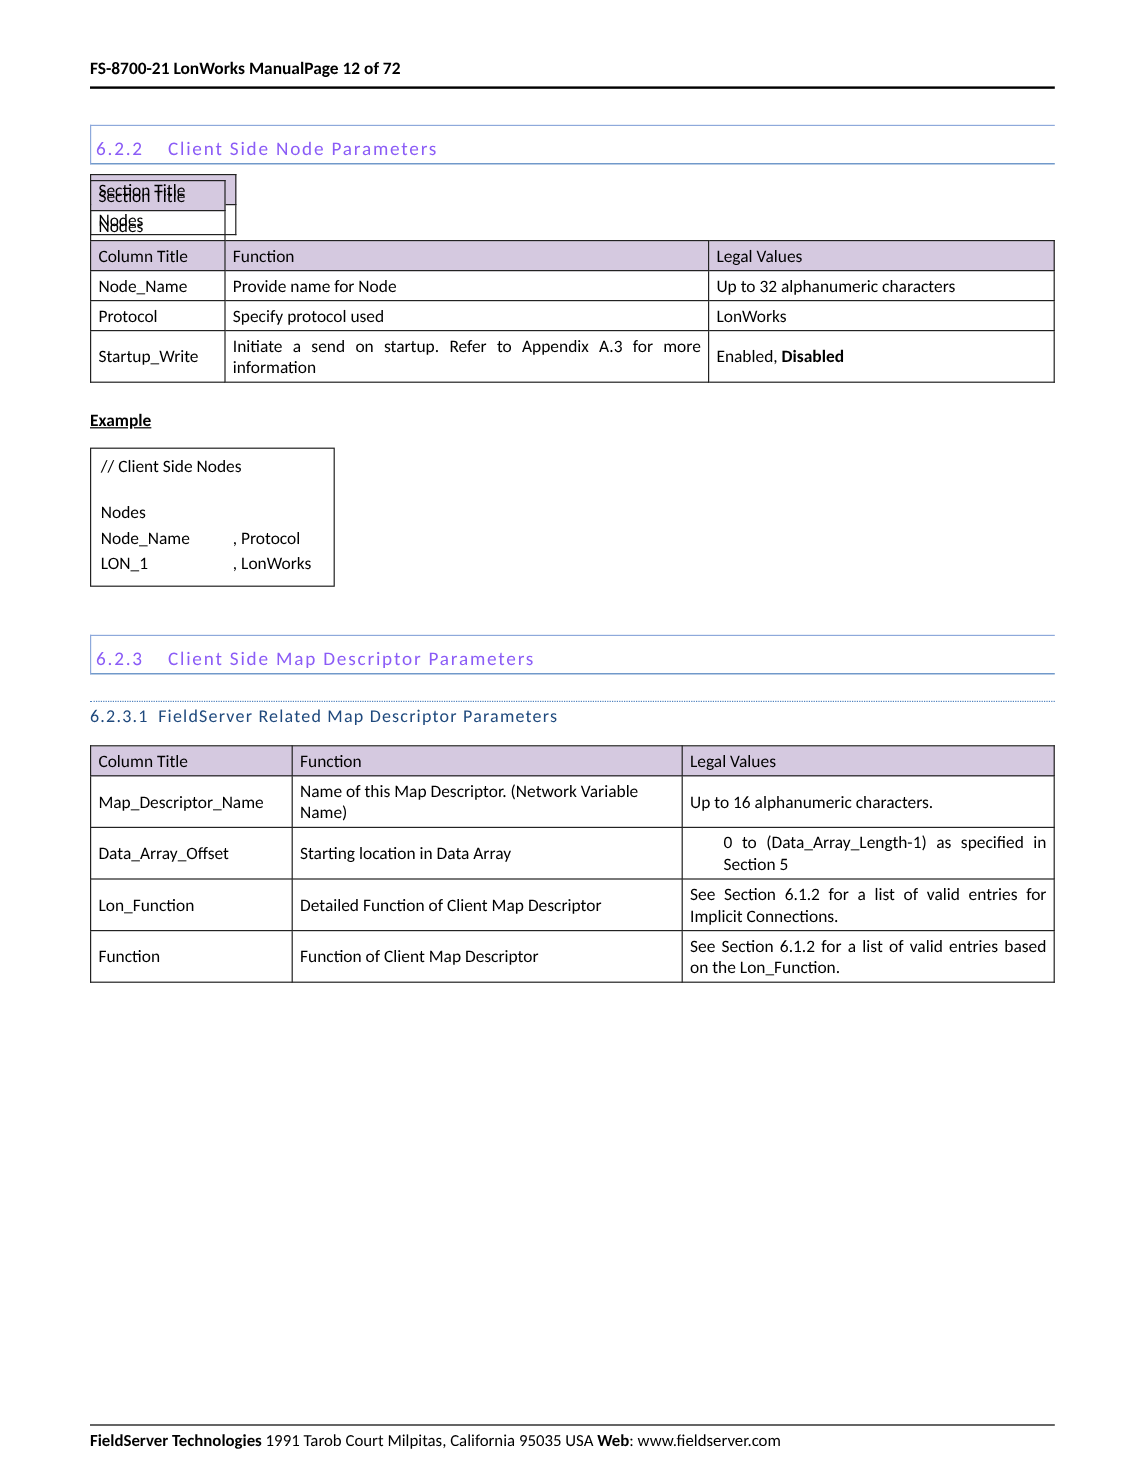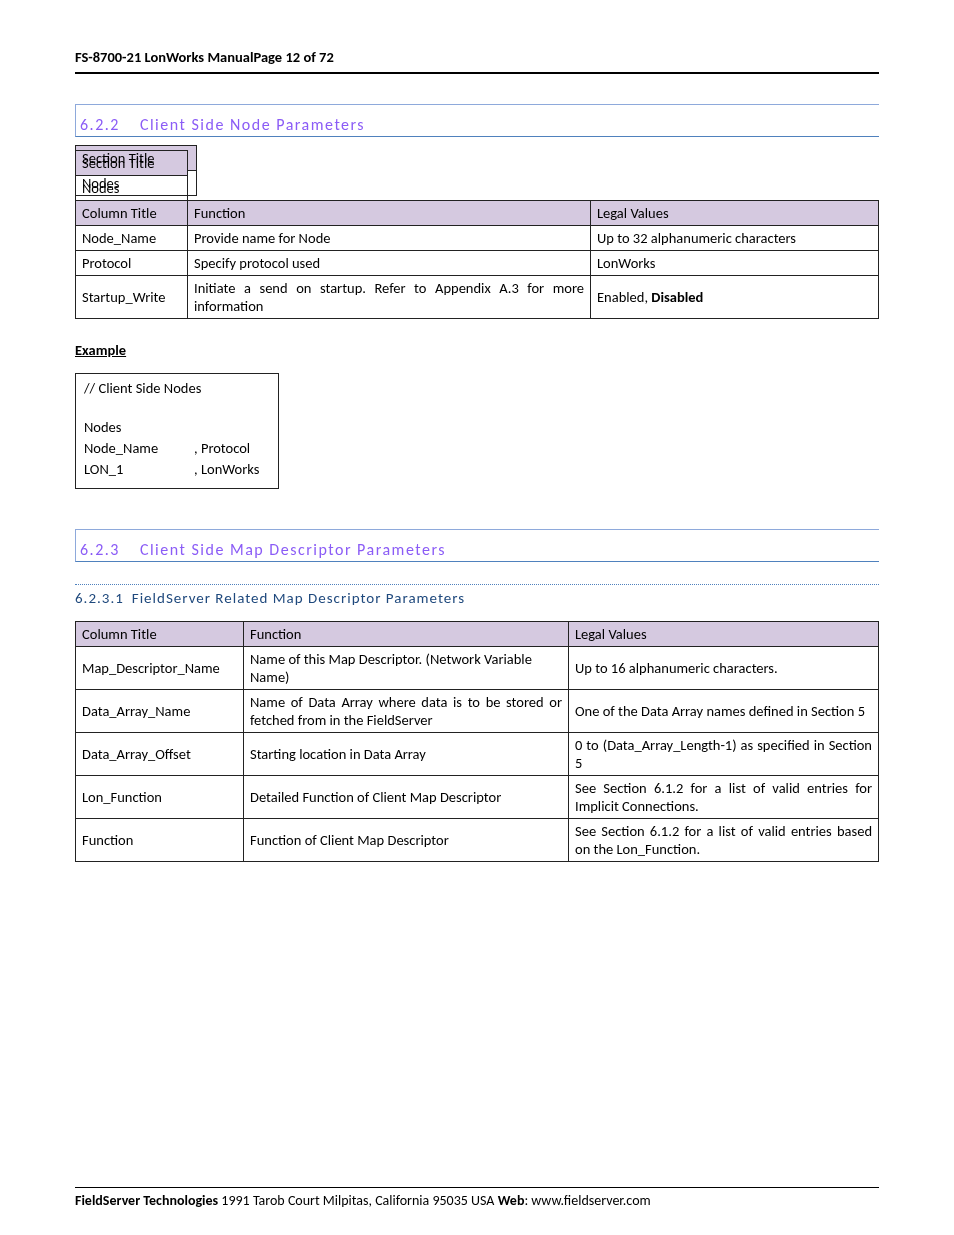--- a/index.html
+++ b/index.html
@@ -231,31 +231,24 @@
       <th>Column Title</th>
       <th>Function</th>
       <th>Legal Values</th>
     </tr>
     <tr>
       <td>Map_Descriptor_Name</td>
       <td>Name of this Map Descriptor. (Network Variable Name)</td>
       <td>Up to 16 alphanumeric characters.</td>
     </tr>
     <tr>
-      <td>Data_Array_Name</td>
-      <td class="justify-left">Name of Data Array where data is to be stored or fetched from in the FieldServer</td>
-      <td>
-            <div class="justify" style="text-align-last:left;">One of the Data Array names defined in Section 5</div>
-          </td>
-    </tr>
-    <tr>
       <td>Data_Array_Offset</td>
       <td>Starting location in Data Array</td>
       <td>
-            <div class="justify" style="text-align-last:left;">0 to (Data_Array_Length-1) as specified in Section 5</div>
+            <div class="justify" style="text-align-last:left;margin-left:28px;">0 to (Data_Array_Length-1) as specified in Section 5</div>
           </td>
     </tr>
     <tr>
       <td>Lon_Function</td>
       <td>Detailed Function of Client Map Descriptor</td>
       <td>
             <div class="justify" style="text-align-last:left;">See Section 6.1.2 for a list of valid entries for Implicit Connections.</div>
           </td>
     </tr>
     <tr>

